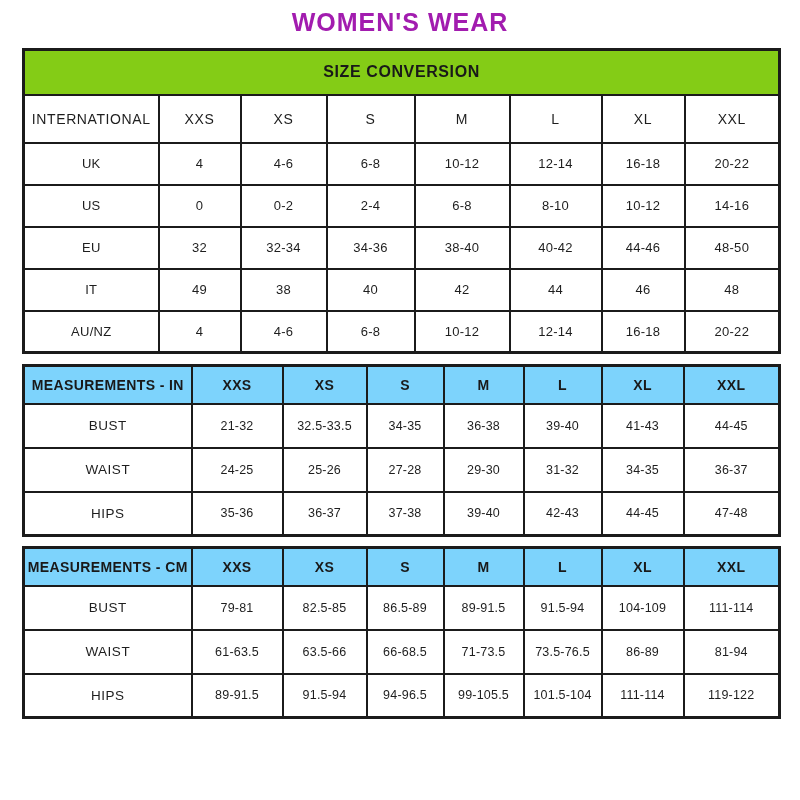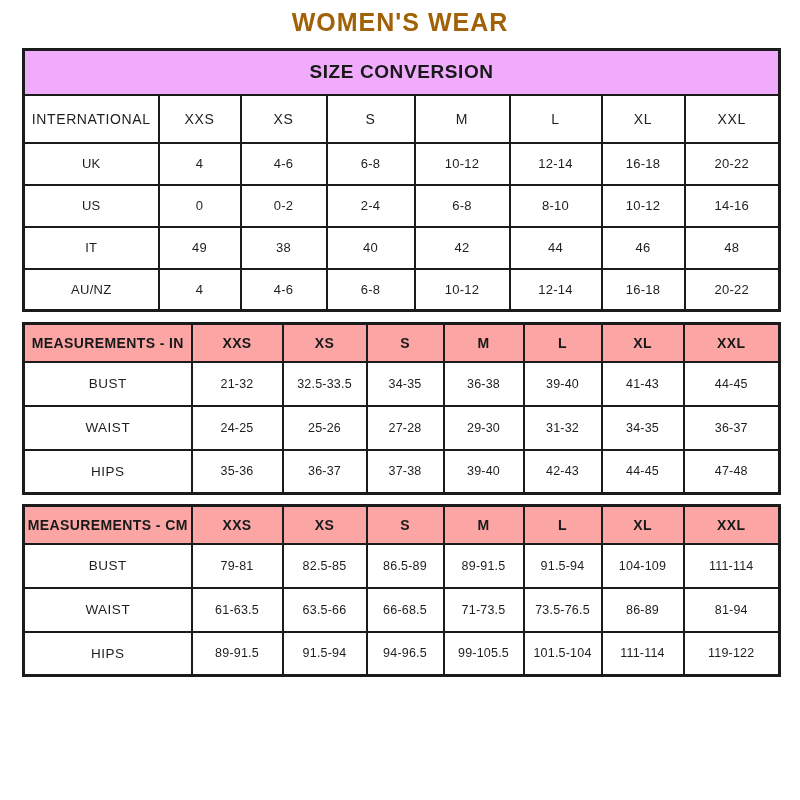--- a/index.html
+++ b/index.html
@@ -10,61 +10,61 @@
     font-family: "Liberation Sans", sans-serif;
     color: #1e1e1e;
   }
   .page { width: 800px; padding: 6px 22px 0 22px; }
   .page-title {
     text-align: center;
     font-size: 25px;
     font-weight: 700;
     letter-spacing: 1px;
     margin: 2px 0 11px 0;
-    color: #a16207;
+    color: #a21caf;
   }
   table.sheet {
     width: 756px;
     border-collapse: collapse;
     table-layout: fixed;
     border: 3px solid #1b1b1b;
   }
   table.sheet td {
     border: 2px solid #1b1b1b;
     text-align: center;
     vertical-align: middle;
     padding: 0 2px;
     overflow: hidden;
     white-space: nowrap;
   }
   .gap { height: 10px; }
   
   .t1 .title-cell {
-    background: #f0abfc;
+    background: #84cc16;
     font-weight: 700;
-    font-size: 19px;
+    font-size: 16px;
     letter-spacing: 0.6px;
     height: 45px;
     color: #191919;
   }
   .t1 .hdr-cell {
     font-size: 14px;
     font-weight: 400;
     letter-spacing: 0.6px;
     height: 48px;
   }
   .t1 .data-cell, .t1 .label-cell {
     font-size: 13px;
     font-weight: 400;
     letter-spacing: 0.3px;
     height: 42px;
   }
   
   .t2 .hdr-cell {
-    background: #fca5a5;
+    background: #7dd3fc;
     font-weight: 700;
     font-size: 14px;
     letter-spacing: 0.4px;
     height: 38px;
     color: #191919;
   }
   .t2 .label-cell {
     font-size: 13.5px;
     font-weight: 400;
     letter-spacing: 0.5px;
@@ -121,20 +121,30 @@
     </tr>
     <tr>
       <td class="label-cell">US</td>
       <td class="data-cell">0</td>
       <td class="data-cell">0-2</td>
       <td class="data-cell">2-4</td>
       <td class="data-cell">6-8</td>
       <td class="data-cell">8-10</td>
       <td class="data-cell">10-12</td>
       <td class="data-cell">14-16</td>
+    </tr>
+    <tr>
+      <td class="label-cell">EU</td>
+      <td class="data-cell">32</td>
+      <td class="data-cell">32-34</td>
+      <td class="data-cell">34-36</td>
+      <td class="data-cell">38-40</td>
+      <td class="data-cell">40-42</td>
+      <td class="data-cell">44-46</td>
+      <td class="data-cell">48-50</td>
     </tr>
     <tr>
       <td class="label-cell">IT</td>
       <td class="data-cell">49</td>
       <td class="data-cell">38</td>
       <td class="data-cell">40</td>
       <td class="data-cell">42</td>
       <td class="data-cell">44</td>
       <td class="data-cell">46</td>
       <td class="data-cell">48</td>

